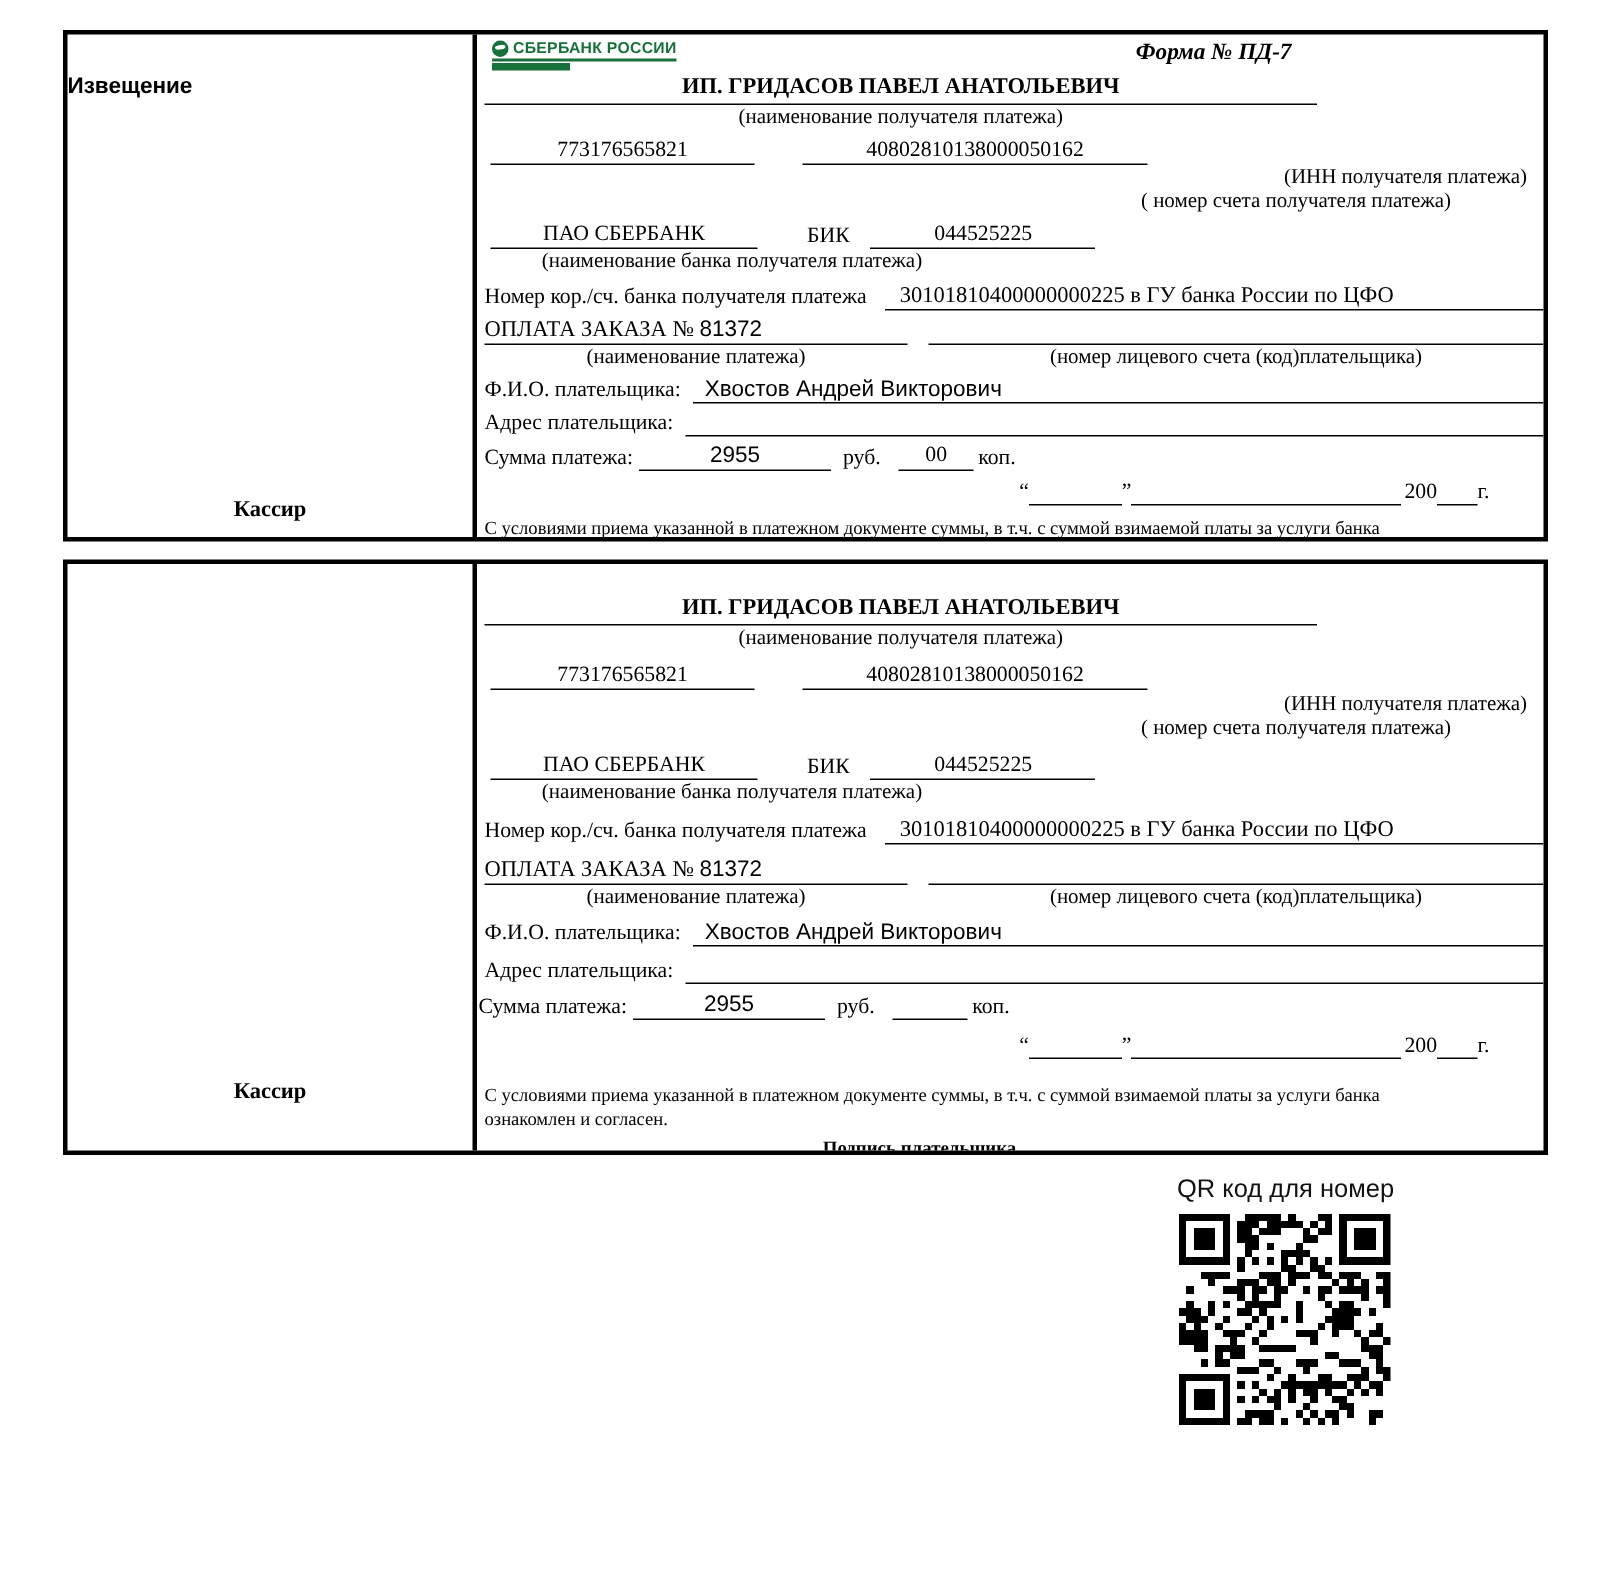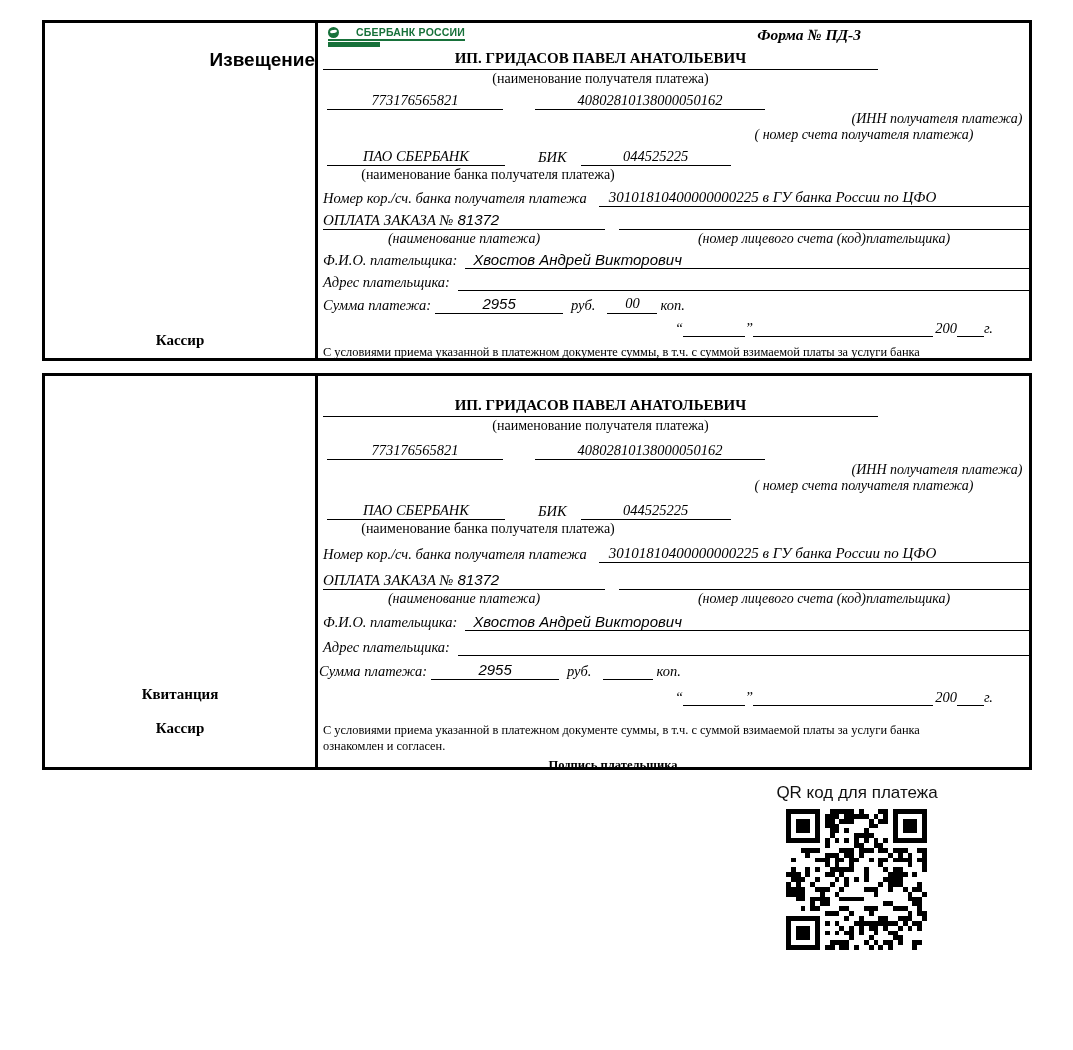--- a/index.html
+++ b/index.html
@@ -5,40 +5,40 @@
   html,body { margin:0; padding:0; background:#ffffff; }
   .page { position:relative; width:1073px; height:1050px; background:#fff; overflow:hidden;
           font-family:"Liberation Serif", serif; color:#000; }
 
   .sec { position:absolute; left:42px; width:990px; border:3px solid #000; background:#fff;
          display:flex; box-sizing:border-box; }
   .sec1 { top:20px; height:341px; }
   .sec2 { top:373px; height:397px; }
 
   .side { width:270px; border-right:3px solid #000; position:relative; flex-shrink:0; }
-  .side-title-notice { font-family:"Liberation Sans", sans-serif; font-weight:bold; font-size:19px;
-                       text-align:right; margin-top:26px; }
+  .side-title-notice { font-family:"Liberation Sans", sans-serif; font-weight:bold; font-size:15px;
+                       text-align:left; margin-top:26px; }
   .side-cashier { position:absolute; bottom:9px; left:0; width:100%; text-align:center;
                   font-weight:bold; font-size:15px; }
   .sec2 .side-title-receipt { position:absolute; bottom:64px; left:0; width:100%; text-align:center;
                   font-weight:bold; font-size:15px; }
   .sec2 .side-cashier { bottom:30px; }
 
   .content { flex:1; font-size:14.5px; padding-left:5px; overflow:hidden; position:relative; }
   .sec2 .content { padding-top:21px; }
 
   .sans { font-family:"Liberation Sans", sans-serif; }
   .ul { border-bottom:1px solid #000; display:inline-block; text-align:center; box-sizing:border-box; }
-  .row { display:flex; align-items:flex-end;font-style:italic; }
+  .row { display:flex; align-items:flex-end; }
   .cap { font-size:14px; }
   .lbl { white-space:nowrap; }
 
   .hdr { display:flex; align-items:flex-start; height:24px; padding-top:3px; }
   .logo { margin-left:5px; }
-  .logo-row { display:flex; align-items:center; gap:17px; border-bottom:2px solid #17713a; padding-bottom:1px; }
+  .logo-row { display:flex; align-items:center; gap:3px; border-bottom:2px solid #17713a; padding-bottom:1px; }
   .emblem { width:11px; height:11px; border-radius:50%; background:#17713a; position:relative; }
   .emblem:after { content:""; position:absolute; left:2px; top:3px; width:7px; height:3px;
                   background:#fff; border-radius:50% / 60%; transform:rotate(-8deg); }
   .logo-text { color:#17713a; font-family:"Liberation Sans", sans-serif; font-weight:bold;
                font-size:10.5px; letter-spacing:0.2px; white-space:nowrap; }
   .logo-strip { width:52px; height:5px; background:#17713a; margin-top:1px; }
   .forma { margin-left:auto; margin-right:168px; font-weight:bold; font-style:italic;
            font-size:15.5px; white-space:nowrap; }
 
   .name-ul { width:555px; text-align:center; font-weight:bold; font-size:15px;
@@ -115,21 +115,21 @@
     </div>
     <div class="content">
       <div class="hdr">
         <div class="logo">
           <div class="logo-row">
             <span class="emblem"></span>
             <span class="logo-text">СБЕРБАНК РОССИИ</span>
           </div>
           <div class="logo-strip"></div>
         </div>
-        <div class="forma">Форма № ПД-3</div>
+        <div class="forma">Форма № ПД-7</div>
       </div>
       <div class="name-ul">ИП. ГРИДАСОВ ПАВЕЛ АНАТОЛЬЕВИЧ</div>
       <div class="cap cap-name">(наименование получателя платежа)</div>
       <div class="row inn-row">
         <span class="ul f-inn">773176565821</span>
         <span class="ul f-acc">40802810138000050162</span>
       </div>
       <div class="row cap-row">
         <span class="cap c-inn">(ИНН получателя платежа)</span>
         <span class="cap c-acc">( номер счета получателя платежа)</span>
@@ -181,21 +181,20 @@
         <div class="agree2">
           <span>ознакомлен и согласен.</span>
           <span class="sig">Подпись плательщика</span>
         </div>
       </div>
     </div>
   </div>
 
   <div class="sec sec2">
     <div class="side">
-      <div class="side-title-receipt">Квитанция</div>
       <div class="side-cashier">Кассир</div>
     </div>
     <div class="content">
       <div class="name-ul">ИП. ГРИДАСОВ ПАВЕЛ АНАТОЛЬЕВИЧ</div>
       <div class="cap cap-name">(наименование получателя платежа)</div>
       <div class="row inn-row">
         <span class="ul f-inn">773176565821</span>
         <span class="ul f-acc">40802810138000050162</span>
       </div>
       <div class="row cap-row">
@@ -245,19 +244,19 @@
           <span>г.</span>
       </div>
       <div class="agree">
         <div>С условиями приема указанной в платежном документе суммы, в т.ч. с суммой взимаемой платы за услуги банка</div>
         <div>ознакомлен и согласен.</div>
       </div>
       <div class="sig-line">Подпись плательщика</div>
     </div>
   </div>
 
-  <div class="qr-label">QR код для платежа</div>
+  <div class="qr-label">QR код для номер</div>
   <svg class="qr-svg" width="141" height="141" viewBox="0 0 29 29" shape-rendering="crispEdges" xmlns="http://www.w3.org/2000/svg">
     <rect x="0" y="0" width="29" height="29" fill="#ffffff"></rect>
     <path id="qr-path" fill="#000000" d="M0 0h1v1h-1zM1 0h1v1h-1zM2 0h1v1h-1zM3 0h1v1h-1zM4 0h1v1h-1zM5 0h1v1h-1zM6 0h1v1h-1zM9 0h1v1h-1zM10 0h1v1h-1zM11 0h1v1h-1zM12 0h1v1h-1zM13 0h1v1h-1zM15 0h1v1h-1zM19 0h1v1h-1zM20 0h1v1h-1zM22 0h1v1h-1zM23 0h1v1h-1zM24 0h1v1h-1zM25 0h1v1h-1zM26 0h1v1h-1zM27 0h1v1h-1zM28 0h1v1h-1zM0 1h1v1h-1zM6 1h1v1h-1zM8 1h1v1h-1zM9 1h1v1h-1zM10 1h1v1h-1zM12 1h1v1h-1zM13 1h1v1h-1zM14 1h1v1h-1zM15 1h1v1h-1zM16 1h1v1h-1zM18 1h1v1h-1zM20 1h1v1h-1zM22 1h1v1h-1zM28 1h1v1h-1zM0 2h1v1h-1zM2 2h1v1h-1zM3 2h1v1h-1zM4 2h1v1h-1zM6 2h1v1h-1zM8 2h1v1h-1zM9 2h1v1h-1zM11 2h1v1h-1zM12 2h1v1h-1zM13 2h1v1h-1zM17 2h1v1h-1zM19 2h1v1h-1zM20 2h1v1h-1zM22 2h1v1h-1zM24 2h1v1h-1zM25 2h1v1h-1zM26 2h1v1h-1zM28 2h1v1h-1zM0 3h1v1h-1zM2 3h1v1h-1zM3 3h1v1h-1zM4 3h1v1h-1zM6 3h1v1h-1zM8 3h1v1h-1zM9 3h1v1h-1zM10 3h1v1h-1zM17 3h1v1h-1zM18 3h1v1h-1zM22 3h1v1h-1zM24 3h1v1h-1zM25 3h1v1h-1zM26 3h1v1h-1zM28 3h1v1h-1zM0 4h1v1h-1zM2 4h1v1h-1zM3 4h1v1h-1zM4 4h1v1h-1zM6 4h1v1h-1zM9 4h1v1h-1zM10 4h1v1h-1zM12 4h1v1h-1zM16 4h1v1h-1zM22 4h1v1h-1zM24 4h1v1h-1zM25 4h1v1h-1zM26 4h1v1h-1zM28 4h1v1h-1zM0 5h1v1h-1zM6 5h1v1h-1zM9 5h1v1h-1zM14 5h1v1h-1zM15 5h1v1h-1zM16 5h1v1h-1zM17 5h1v1h-1zM22 5h1v1h-1zM28 5h1v1h-1zM0 6h1v1h-1zM1 6h1v1h-1zM2 6h1v1h-1zM3 6h1v1h-1zM4 6h1v1h-1zM5 6h1v1h-1zM6 6h1v1h-1zM8 6h1v1h-1zM10 6h1v1h-1zM12 6h1v1h-1zM14 6h1v1h-1zM16 6h1v1h-1zM18 6h1v1h-1zM20 6h1v1h-1zM22 6h1v1h-1zM23 6h1v1h-1zM24 6h1v1h-1zM25 6h1v1h-1zM26 6h1v1h-1zM27 6h1v1h-1zM28 6h1v1h-1zM8 7h1v1h-1zM14 7h1v1h-1zM15 7h1v1h-1zM18 7h1v1h-1zM19 7h1v1h-1zM3 8h1v1h-1zM4 8h1v1h-1zM5 8h1v1h-1zM6 8h1v1h-1zM11 8h1v1h-1zM12 8h1v1h-1zM13 8h1v1h-1zM15 8h1v1h-1zM16 8h1v1h-1zM17 8h1v1h-1zM19 8h1v1h-1zM20 8h1v1h-1zM22 8h1v1h-1zM23 8h1v1h-1zM24 8h1v1h-1zM27 8h1v1h-1zM28 8h1v1h-1zM4 9h1v1h-1zM8 9h1v1h-1zM9 9h1v1h-1zM10 9h1v1h-1zM12 9h1v1h-1zM13 9h1v1h-1zM15 9h1v1h-1zM21 9h1v1h-1zM23 9h1v1h-1zM25 9h1v1h-1zM28 9h1v1h-1zM1 10h1v1h-1zM6 10h1v1h-1zM7 10h1v1h-1zM8 10h1v1h-1zM10 10h1v1h-1zM11 10h1v1h-1zM13 10h1v1h-1zM14 10h1v1h-1zM17 10h1v1h-1zM19 10h1v1h-1zM20 10h1v1h-1zM22 10h1v1h-1zM23 10h1v1h-1zM24 10h1v1h-1zM25 10h1v1h-1zM27 10h1v1h-1zM28 10h1v1h-1zM8 11h1v1h-1zM10 11h1v1h-1zM13 11h1v1h-1zM19 11h1v1h-1zM25 11h1v1h-1zM28 11h1v1h-1zM1 12h1v1h-1zM4 12h1v1h-1zM6 12h1v1h-1zM9 12h1v1h-1zM10 12h1v1h-1zM11 12h1v1h-1zM12 12h1v1h-1zM13 12h1v1h-1zM16 12h1v1h-1zM20 12h1v1h-1zM22 12h1v1h-1zM23 12h1v1h-1zM28 12h1v1h-1zM0 13h1v1h-1zM1 13h1v1h-1zM2 13h1v1h-1zM4 13h1v1h-1zM8 13h1v1h-1zM9 13h1v1h-1zM11 13h1v1h-1zM16 13h1v1h-1zM21 13h1v1h-1zM22 13h1v1h-1zM23 13h1v1h-1zM24 13h1v1h-1zM26 13h1v1h-1zM1 14h1v1h-1zM2 14h1v1h-1zM3 14h1v1h-1zM6 14h1v1h-1zM10 14h1v1h-1zM12 14h1v1h-1zM14 14h1v1h-1zM16 14h1v1h-1zM20 14h1v1h-1zM21 14h1v1h-1zM22 14h1v1h-1zM23 14h1v1h-1zM0 15h1v1h-1zM2 15h1v1h-1zM5 15h1v1h-1zM9 15h1v1h-1zM12 15h1v1h-1zM19 15h1v1h-1zM21 15h1v1h-1zM22 15h1v1h-1zM23 15h1v1h-1zM27 15h1v1h-1zM0 16h1v1h-1zM1 16h1v1h-1zM2 16h1v1h-1zM3 16h1v1h-1zM6 16h1v1h-1zM7 16h1v1h-1zM8 16h1v1h-1zM11 16h1v1h-1zM16 16h1v1h-1zM17 16h1v1h-1zM18 16h1v1h-1zM21 16h1v1h-1zM24 16h1v1h-1zM26 16h1v1h-1zM27 16h1v1h-1zM0 17h1v1h-1zM1 17h1v1h-1zM2 17h1v1h-1zM3 17h1v1h-1zM7 17h1v1h-1zM10 17h1v1h-1zM18 17h1v1h-1zM25 17h1v1h-1zM28 17h1v1h-1zM2 18h1v1h-1zM3 18h1v1h-1zM5 18h1v1h-1zM6 18h1v1h-1zM7 18h1v1h-1zM8 18h1v1h-1zM11 18h1v1h-1zM12 18h1v1h-1zM13 18h1v1h-1zM14 18h1v1h-1zM15 18h1v1h-1zM25 18h1v1h-1zM26 18h1v1h-1zM27 18h1v1h-1zM5 19h1v1h-1zM7 19h1v1h-1zM8 19h1v1h-1zM20 19h1v1h-1zM21 19h1v1h-1zM26 19h1v1h-1zM27 19h1v1h-1zM3 20h1v1h-1zM5 20h1v1h-1zM6 20h1v1h-1zM11 20h1v1h-1zM12 20h1v1h-1zM16 20h1v1h-1zM17 20h1v1h-1zM18 20h1v1h-1zM22 20h1v1h-1zM23 20h1v1h-1zM24 20h1v1h-1zM27 20h1v1h-1zM8 21h1v1h-1zM9 21h1v1h-1zM10 21h1v1h-1zM13 21h1v1h-1zM17 21h1v1h-1zM25 21h1v1h-1zM27 21h1v1h-1zM28 21h1v1h-1zM0 22h1v1h-1zM1 22h1v1h-1zM2 22h1v1h-1zM3 22h1v1h-1zM4 22h1v1h-1zM5 22h1v1h-1zM6 22h1v1h-1zM12 22h1v1h-1zM15 22h1v1h-1zM19 22h1v1h-1zM20 22h1v1h-1zM23 22h1v1h-1zM24 22h1v1h-1zM25 22h1v1h-1zM28 22h1v1h-1zM0 23h1v1h-1zM6 23h1v1h-1zM8 23h1v1h-1zM10 23h1v1h-1zM14 23h1v1h-1zM15 23h1v1h-1zM16 23h1v1h-1zM17 23h1v1h-1zM18 23h1v1h-1zM19 23h1v1h-1zM20 23h1v1h-1zM21 23h1v1h-1zM22 23h1v1h-1zM24 23h1v1h-1zM26 23h1v1h-1zM27 23h1v1h-1zM0 24h1v1h-1zM2 24h1v1h-1zM3 24h1v1h-1zM4 24h1v1h-1zM6 24h1v1h-1zM11 24h1v1h-1zM13 24h1v1h-1zM15 24h1v1h-1zM17 24h1v1h-1zM18 24h1v1h-1zM20 24h1v1h-1zM23 24h1v1h-1zM25 24h1v1h-1zM27 24h1v1h-1zM0 25h1v1h-1zM2 25h1v1h-1zM3 25h1v1h-1zM4 25h1v1h-1zM6 25h1v1h-1zM8 25h1v1h-1zM10 25h1v1h-1zM12 25h1v1h-1zM13 25h1v1h-1zM15 25h1v1h-1zM18 25h1v1h-1zM21 25h1v1h-1zM22 25h1v1h-1zM0 26h1v1h-1zM2 26h1v1h-1zM3 26h1v1h-1zM4 26h1v1h-1zM6 26h1v1h-1zM13 26h1v1h-1zM17 26h1v1h-1zM22 26h1v1h-1zM23 26h1v1h-1zM0 27h1v1h-1zM6 27h1v1h-1zM9 27h1v1h-1zM10 27h1v1h-1zM11 27h1v1h-1zM12 27h1v1h-1zM16 27h1v1h-1zM18 27h1v1h-1zM20 27h1v1h-1zM21 27h1v1h-1zM23 27h1v1h-1zM26 27h1v1h-1zM27 27h1v1h-1zM0 28h1v1h-1zM1 28h1v1h-1zM2 28h1v1h-1zM3 28h1v1h-1zM4 28h1v1h-1zM5 28h1v1h-1zM6 28h1v1h-1zM8 28h1v1h-1zM9 28h1v1h-1zM11 28h1v1h-1zM12 28h1v1h-1zM14 28h1v1h-1zM17 28h1v1h-1zM19 28h1v1h-1zM21 28h1v1h-1zM26 28h1v1h-1z"></path>
   </svg>
 
 </div>
 
 </body></html>

